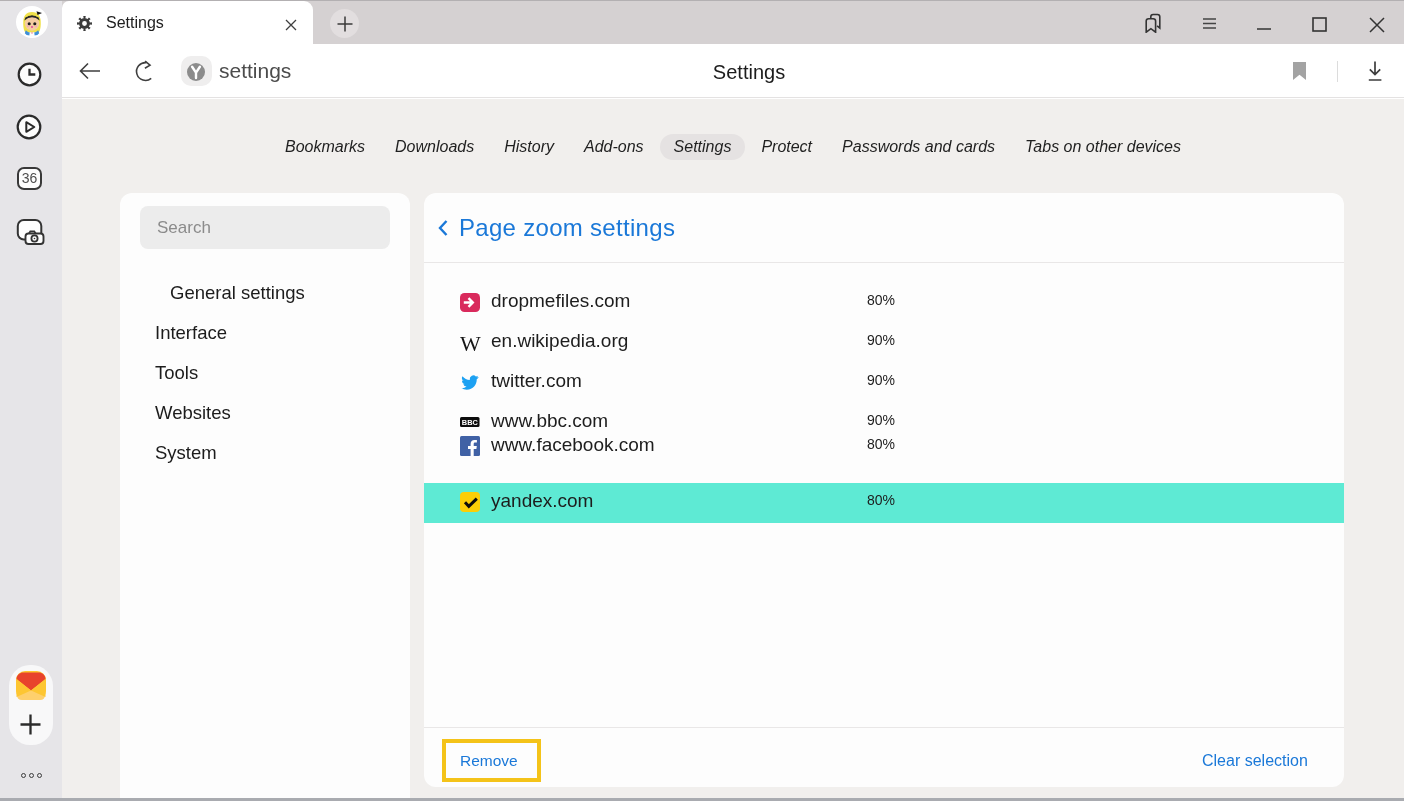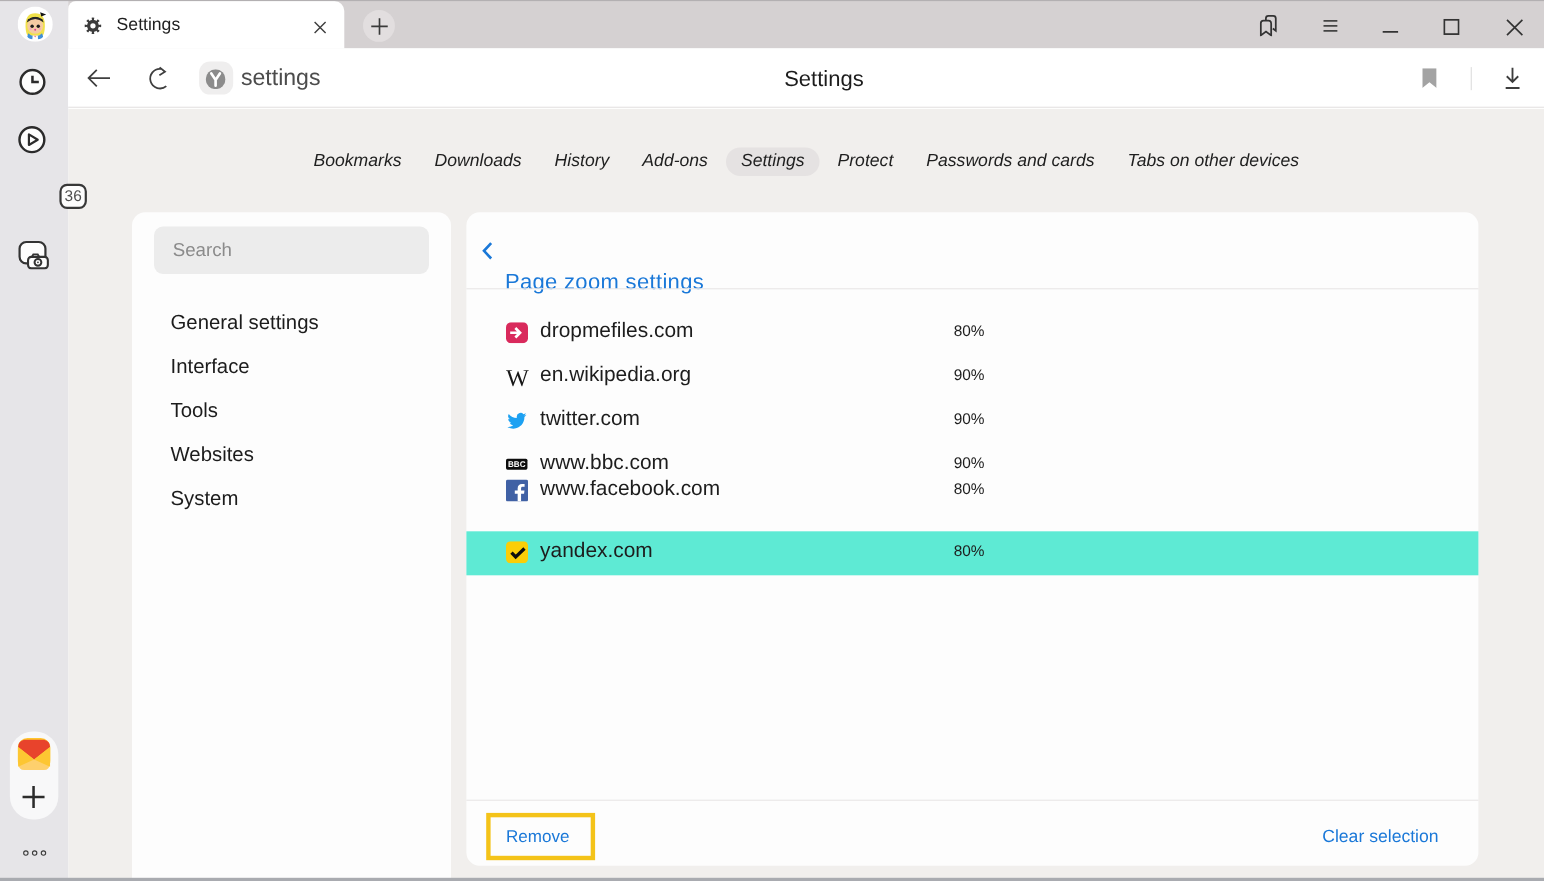--- a/index.html
+++ b/index.html
@@ -18,21 +18,21 @@
   #leftcard { left:58px; top:94px; width:290px; height:680px; }
   #rightcard { left:362px; top:94px; width:920px; height:594px; }
   .navrow { position:absolute; top:35px; left:0; width:100%; text-align:center;
     font-size:16px; color:#1f1f1f; white-space:nowrap;font-style:italic; }
   .navrow span { display:inline-block; padding:4px 0; margin:0 15px; }
   .navrow span.sel { background:#e5e2e2; padding:4px 14px; margin:0 1px; border-radius:14px; }
   #search { position:absolute; left:20px; top:13px; width:250px; height:43px;
     background:#ececec; border-radius:8px; color:#8b8b8b; font-size:17px;
     line-height:43px; padding-left:17px; }
   .menuitem { position:absolute; left:35px; font-size:18.5px; color:#1c1c1c; }
-  #pzhead { position:absolute; left:35px; top:21px; color:#1a78d8; font-size:20px; letter-spacing:0.3px;margin-top:32px; }
+  #pzhead { position:absolute; left:35px; top:21px; color:#1a78d8; font-size:24px; letter-spacing:0.3px; }
   .row { position:absolute; left:0; width:100%; height:40px; }
   .row .fav { position:absolute; left:36px; top:9px; width:20px; height:20px; }
   .row .site { position:absolute; left:67px; top:7px; font-size:19px; color:#1d1d1d; }
   .row .pct { position:absolute; left:443px; top:9px; font-size:14px; color:#1d1d1d; }
   .hdivider { position:absolute; left:0; width:100%; height:1px; background:#e9e7e7; }
   .blue { color:#1a78d8; }
 </style>
 </head>
 <body>
 <div class="abs" id="sidebar"></div>
@@ -92,21 +92,21 @@
   <svg width="20" height="22" style="position:absolute;left:1303px;top:16px" viewBox="0 0 20 22" stroke="#3d3d3d" stroke-width="1.7" fill="none">
       <path d="M10 1.5v13M4.8 9.3 10 14.5 15.2 9.3M3.8 20h12.6"></path>
     </svg>
 </div>
 <div class="abs" id="content">
   <div class="navrow">
     <span>Bookmarks</span><span>Downloads</span><span>History</span><span>Add-ons</span><span class="sel">Settings</span><span>Protect</span><span>Passwords and cards</span><span>Tabs on other devices</span>
   </div>
   <div class="card" id="leftcard">
     <div id="search">Search</div>
-    <div class="menuitem" style="top:89px;">General settings</div>
+    <div class="menuitem" style="top:89px;margin-left:15px;">General settings</div>
     <div class="menuitem" style="top:129px;">Interface</div>
     <div class="menuitem" style="top:169px;">Tools</div>
     <div class="menuitem" style="top:209px;">Websites</div>
     <div class="menuitem" style="top:249px;">System</div>
   </div>
   <div class="card" id="rightcard">
     <svg width="12" height="18" style="position:absolute;left:13px;top:26px" viewBox="0 0 12 18" stroke="#1a78d8" stroke-width="2.4" fill="none">
         <path d="M9.5 2 3 9l6.5 7"></path>
       </svg>
     <div id="pzhead">Page zoom settings</div>
@@ -181,21 +181,21 @@
   <path d="M14.8 26.5 l1.2 1.6 1.2-1.6z" fill="#e87a8d"></path>
 </svg>
 <svg class="abs" width="25" height="25" style="left:17px;top:62px" viewBox="0 0 25 25" fill="none" stroke="#2b2b2b" stroke-width="2.2">
     <circle cx="12.5" cy="12.5" r="10.8" fill="#fdfdfd"></circle>
     <path d="M12.5 6.8V12.5H18.3" stroke-width="2.3"></path>
   </svg>
 <svg class="abs" width="26" height="26" style="left:16px;top:114px" viewBox="0 0 26 26" fill="none" stroke="#2b2b2b" stroke-width="2.2">
     <circle cx="13" cy="13" r="11.3" fill="#fdfdfd"></circle>
     <path d="M10.3 8.2v9.6l8-4.8z" fill="none" stroke-width="2" stroke-linejoin="round"></path>
   </svg>
-<div class="abs" style="left:17px;top:167px;width:25px;height:23px;border:2.2px solid #383838;border-radius:7px;background:#fdfdfd;color:#4e4e4e;font-size:14px;text-align:center;line-height:19px;margin-left:37px;">36</div>
+<div class="abs" style="left:17px;top:167px;width:25px;height:23px;border:2.2px solid #383838;border-radius:7px;background:#fdfdfd;color:#4e4e4e;font-size:14px;text-align:center;line-height:19px;">36</div>
 <svg class="abs" width="29" height="27" style="left:16px;top:218px" viewBox="0 0 29 27" fill="none" stroke="#333" stroke-width="2">
     <rect x="1.8" y="2" width="23.5" height="19.5" rx="6" fill="#fdfdfd"></rect>
     <rect x="9.5" y="15.5" width="18" height="10.5" rx="3" fill="#fdfdfd" stroke-width="1.9"></rect>
     <path d="M13 15.5l1.3-2.2h4l1.3 2.2" stroke-width="1.7"></path>
     <circle cx="18.5" cy="20.5" r="3.1" stroke-width="1.8"></circle>
     <circle cx="18.5" cy="20.5" r="0.8" fill="#333" stroke="none"></circle>
   </svg>
 <div class="abs" style="left:9px;top:665px;width:44px;height:80px;background:#f8f8f9;border-radius:21px;"></div>
 <svg class="abs" width="30" height="29" style="left:16px;top:671px" viewBox="0 0 30 29">
   <rect width="30" height="29" rx="9" fill="#ffc62e"></rect>

